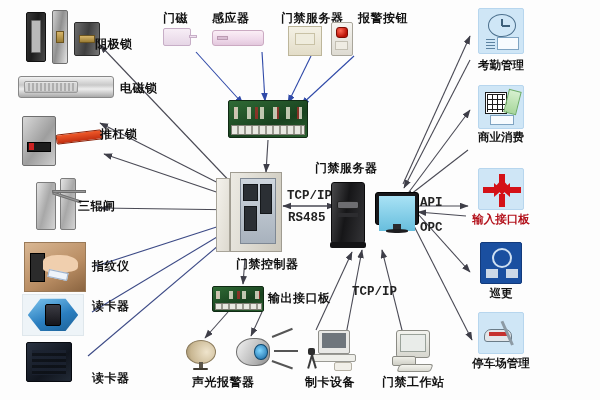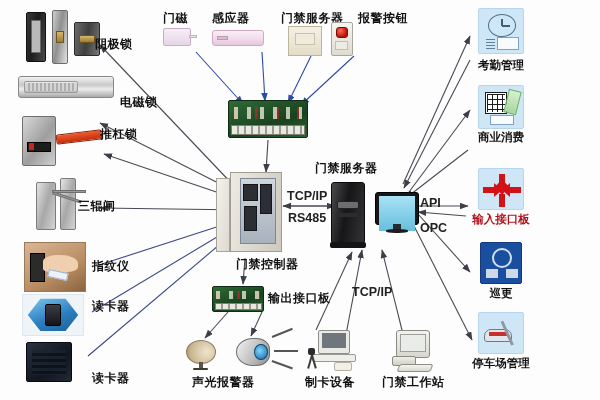--- a/index.html
+++ b/index.html
@@ -11,21 +11,21 @@
     position: relative;
     width: 600px; height: 400px;
     background: #fdfdfd;
     overflow: hidden;
     font-family: "DejaVu Sans", "Liberation Sans", sans-serif;
   }
   #wires { position: absolute; left:0; top:0; width:600px; height:400px; pointer-events:none; }
   .node { position: absolute; }
   .lbl {
     position: absolute;
-    font-family: Liberation Sans, sans-serif;
+    font-family: Liberation Mono, monospace;
     color: #111;
     font-weight: 700;
     white-space: nowrap;
     letter-spacing: .5px;
   }
   .lbl-cn { font-size: 12px; }
   .lbl-en { font-size: 12.5px; font-weight: 700; color:#222; letter-spacing:0; }
 
   
   .strike {
@@ -357,21 +357,21 @@
     <div class="strike dark2" style="left:74px;top:22px;width:26px;height:34px;">
         <div class="brass"></div>
       </div>
   </div>
   <div class="lbl lbl-cn" style="left:95px;top:36px;">阴极锁</div>
 
   <div class="maglock" style="left:18px;top:76px;width:96px;height:22px;">
     <div class="inner"></div>
       <div class="coil"></div>
   </div>
-  <div class="lbl lbl-cn" style="left:120px;top:94px;">电磁锁</div>
+  <div class="lbl lbl-cn" style="left:120px;top:80px;">电磁锁</div>
 
   <div class="node">
     <div class="pushbar-box" style="left:22px;top:116px;width:34px;height:50px;">
       <div class="win"></div>
         <div class="red"></div>
     </div>
     <div class="pushbar-arm" style="left:56px;top:132px;width:46px;"></div>
   </div>
   <div class="lbl lbl-cn" style="left:100px;top:114px;margin-top:12px;">推杠锁</div>
 

